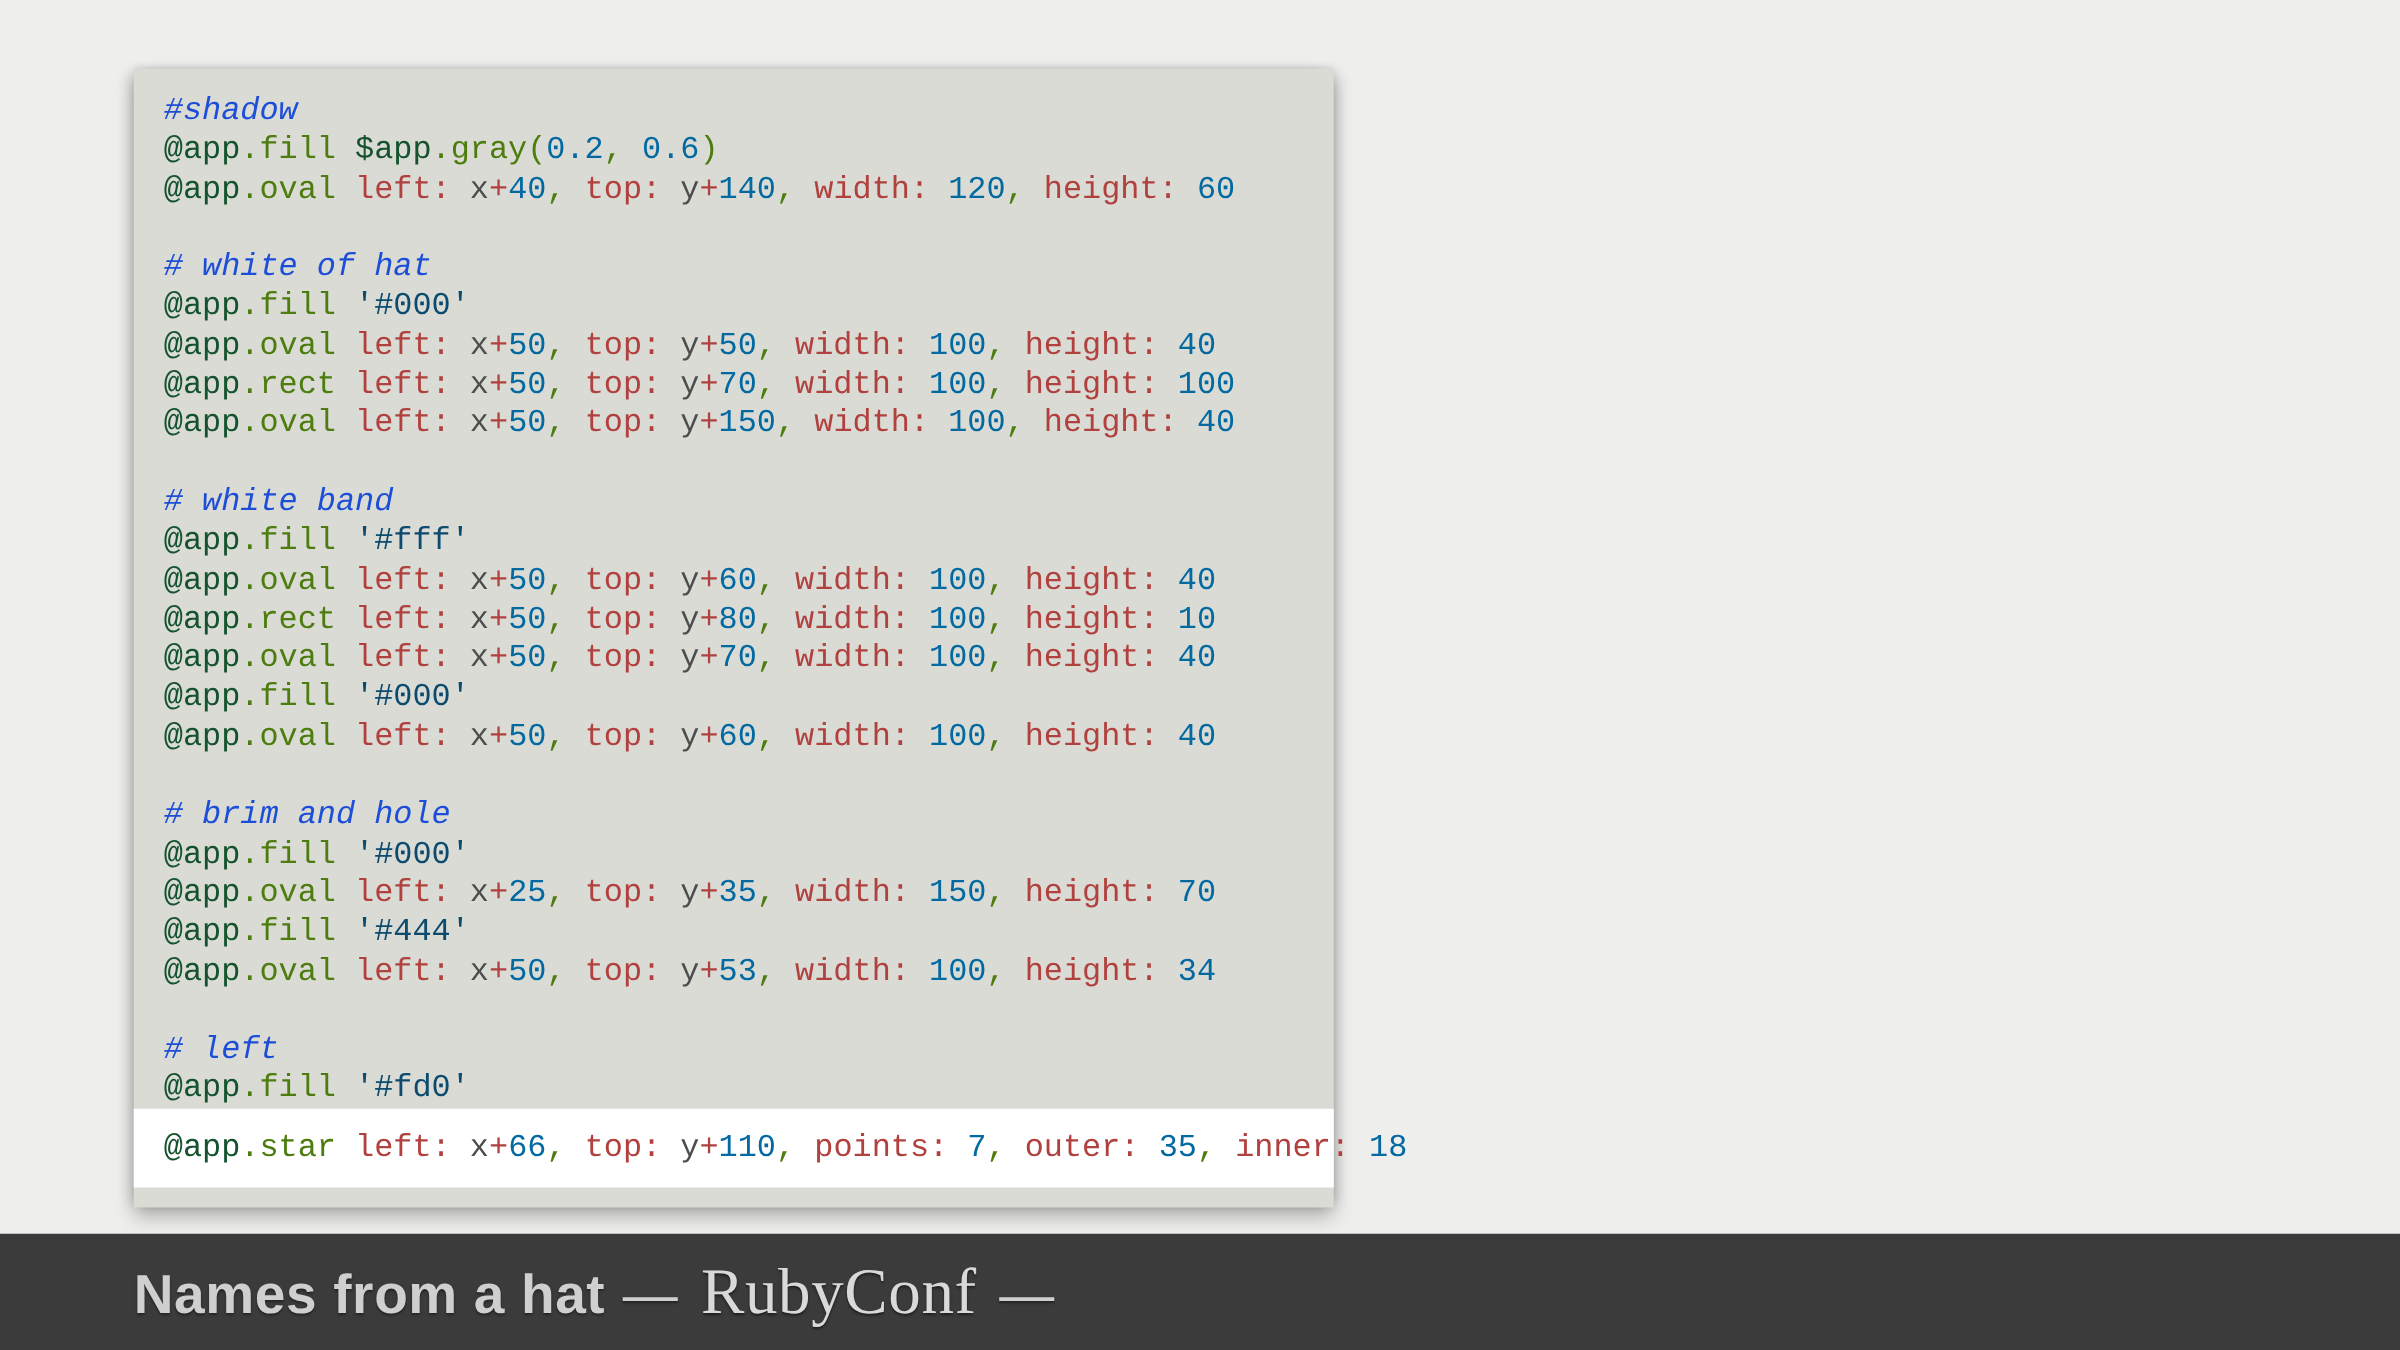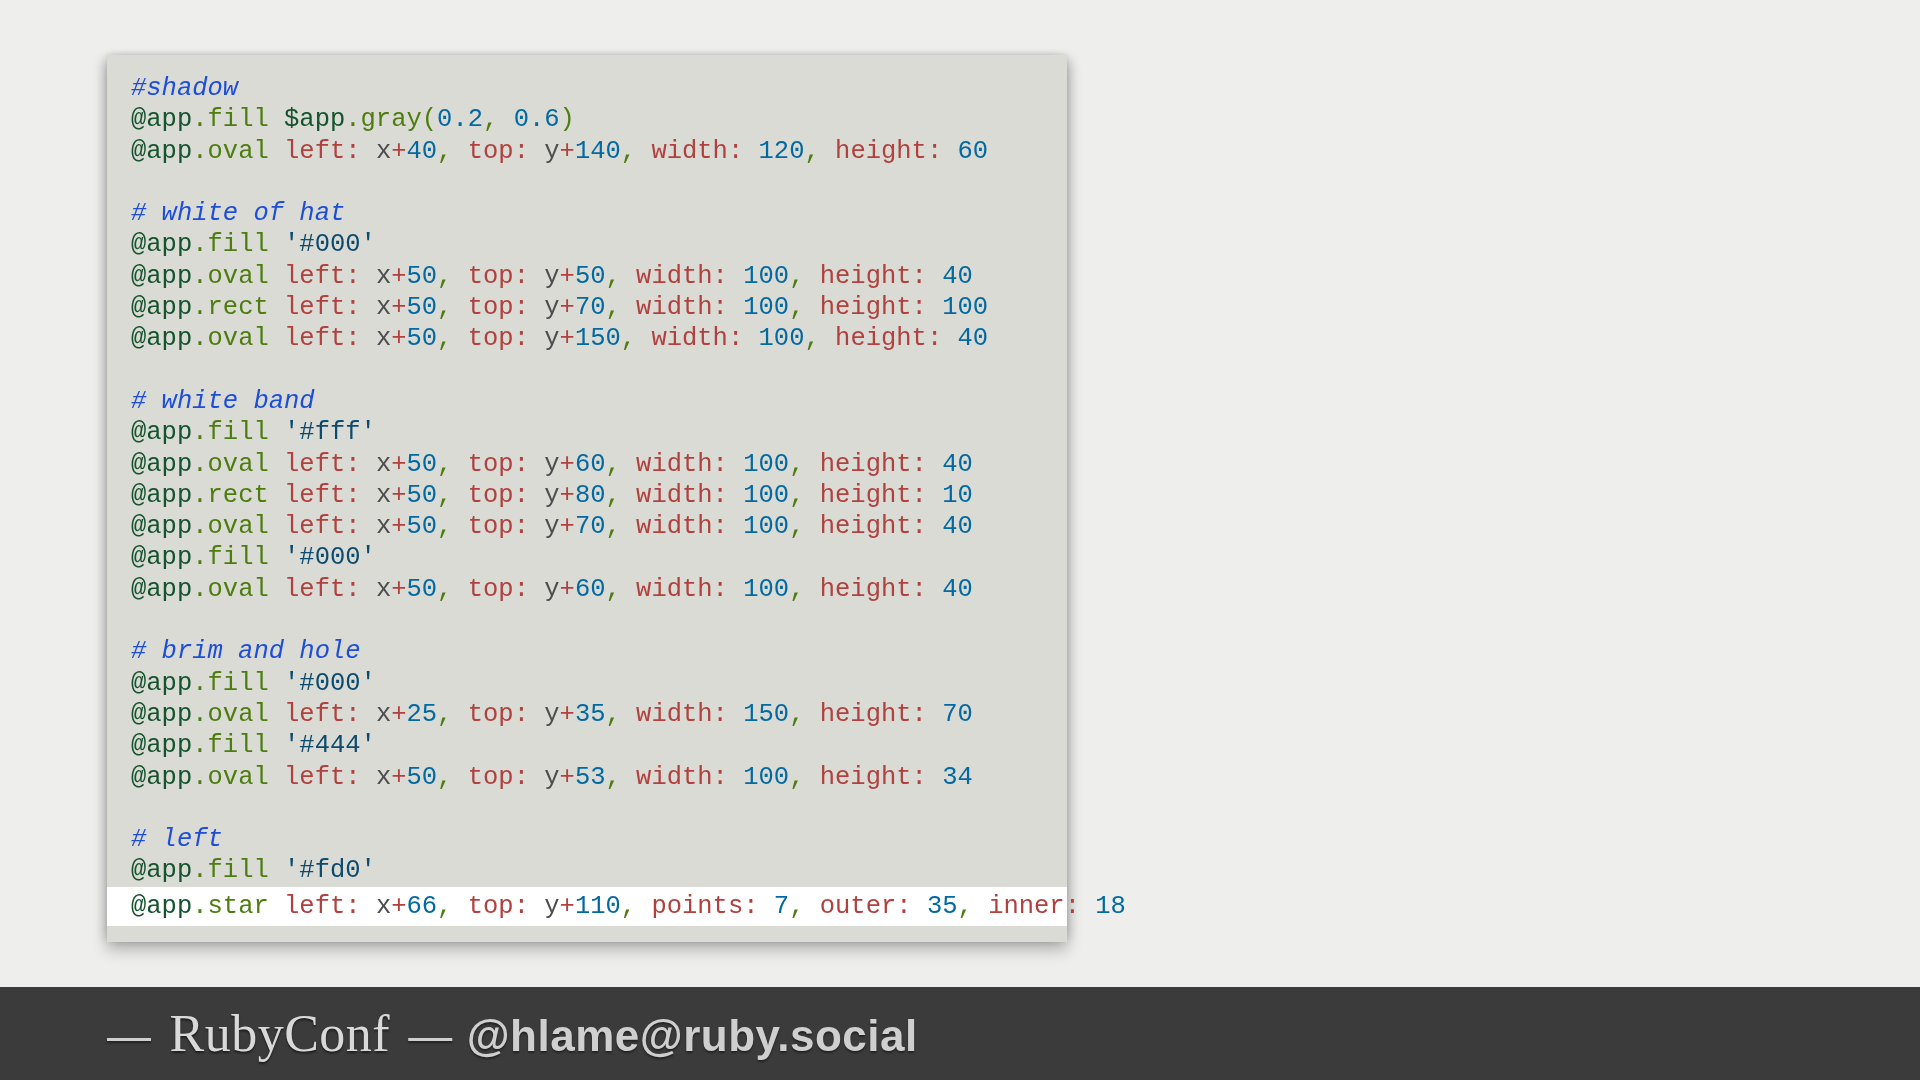--- a/index.html
+++ b/index.html
@@ -42,21 +42,21 @@
   .tok-punc    { color: #4d7c0f; }
   .tok-key     { color: #b0413e; }
   .tok-var     { color: #4d4d4d; }
   .tok-op      { color: #b0413e; }
   .tok-num     { color: #0369a1; font-family: Liberation Mono, monospace; }
   .tok-str     { color: #0c4a6e; }
   .hilite {
     background: #ffffff;
     display: block;
     margin: 0 -24px;
-    padding: 4px 24px;
+    padding: 16px 24px;
   }
 
   .footer {
     position: absolute;
     left: 0;
     right: 0;
     bottom: 0;
     height: 93px;
     background: #3b3b3b;
     display: flex;
@@ -118,20 +118,20 @@
 <span class="tok-ivar">@app</span><span class="tok-punc">.fill </span><span class="tok-str">'#444'</span>
 <span class="tok-ivar">@app</span><span class="tok-punc">.oval </span><span class="tok-key">left:</span> <span class="tok-var">x</span><span class="tok-op">+</span><span class="tok-num">50</span><span class="tok-punc">, </span><span class="tok-key">top:</span> <span class="tok-var">y</span><span class="tok-op">+</span><span class="tok-num">53</span><span class="tok-punc">, </span><span class="tok-key">width:</span> <span class="tok-num">100</span><span class="tok-punc">, </span><span class="tok-key">height:</span> <span class="tok-num">34</span>
 
 <span class="tok-comment"># left</span>
 <span class="tok-ivar">@app</span><span class="tok-punc">.fill </span><span class="tok-str">'#fd0'</span>
 <span class="hilite"><span class="tok-ivar">@app</span><span class="tok-punc">.star </span><span class="tok-key">left:</span> <span class="tok-var">x</span><span class="tok-op">+</span><span class="tok-num">66</span><span class="tok-punc">, </span><span class="tok-key">top:</span> <span class="tok-var">y</span><span class="tok-op">+</span><span class="tok-num">110</span><span class="tok-punc">, </span><span class="tok-key">points:</span> <span class="tok-num">7</span><span class="tok-punc">, </span><span class="tok-key">outer:</span> <span class="tok-num">35</span><span class="tok-punc">, </span><span class="tok-key">inner:</span> <span class="tok-num">18</span></span></pre>
   </div>
 
   <div class="footer">
     <div class="footer-text">
+      <span>Names from a hat</span>
       <span class="dash">—</span>
       <span class="rubyconf">RubyConf</span>
       <span class="dash">—</span>
-      <span>@hlame@ruby.social</span>
     </div>
   </div>
 
 </div>
 
 </body></html>

